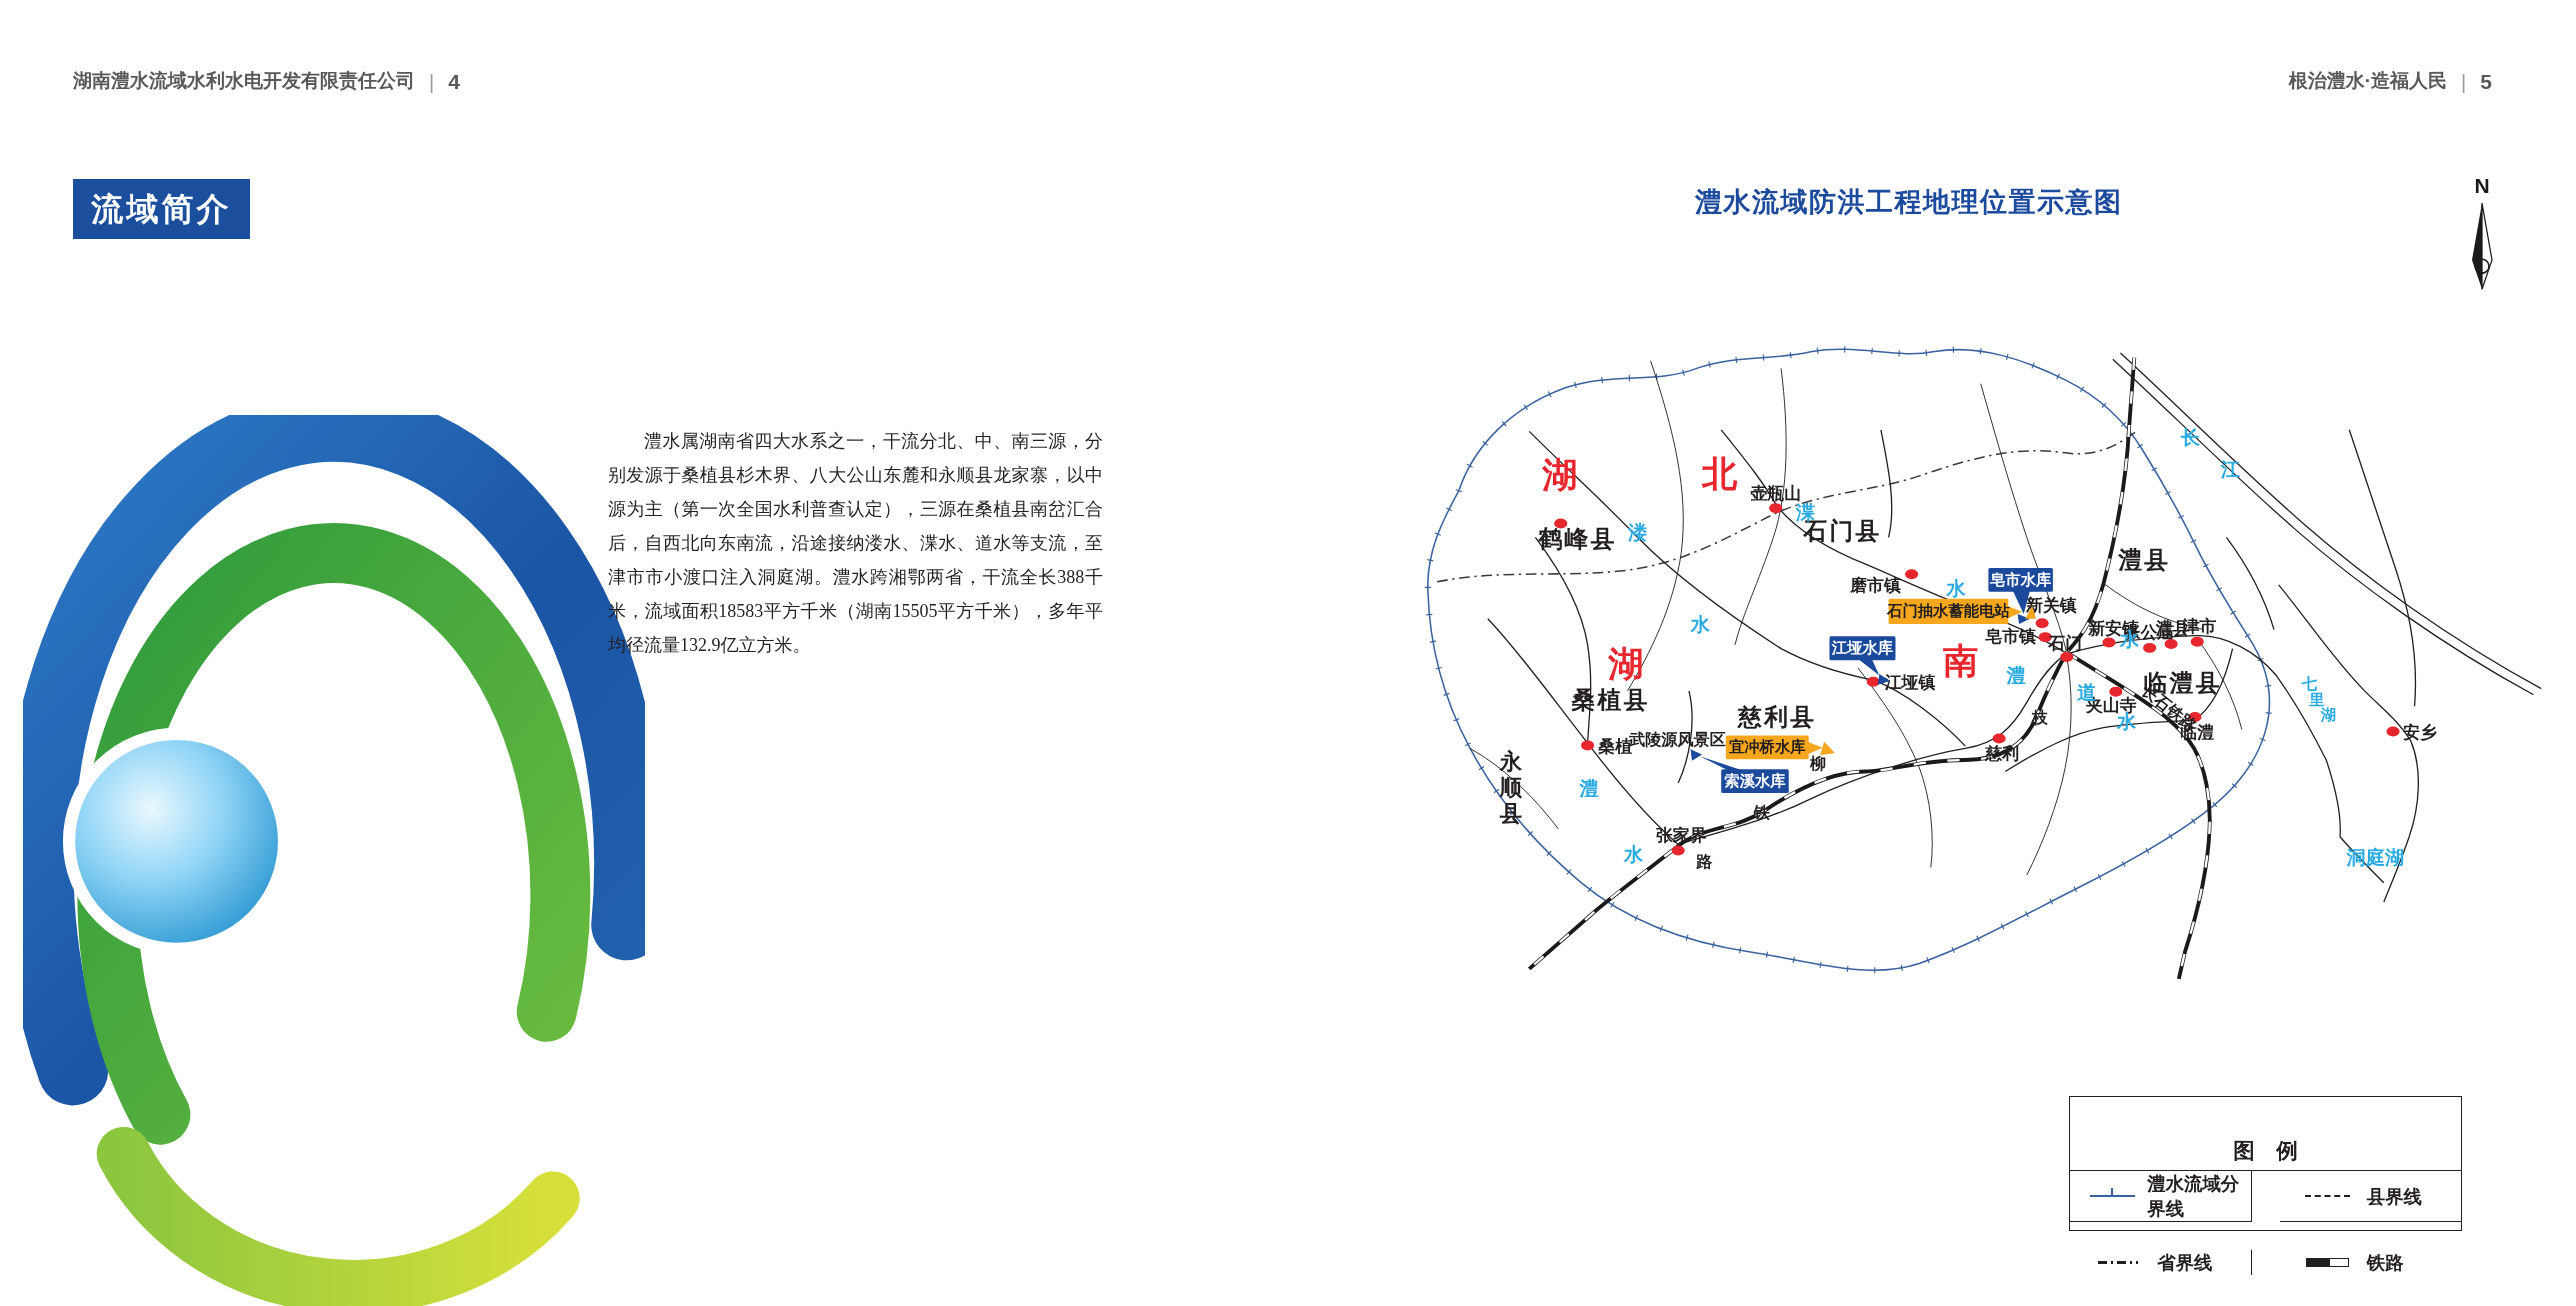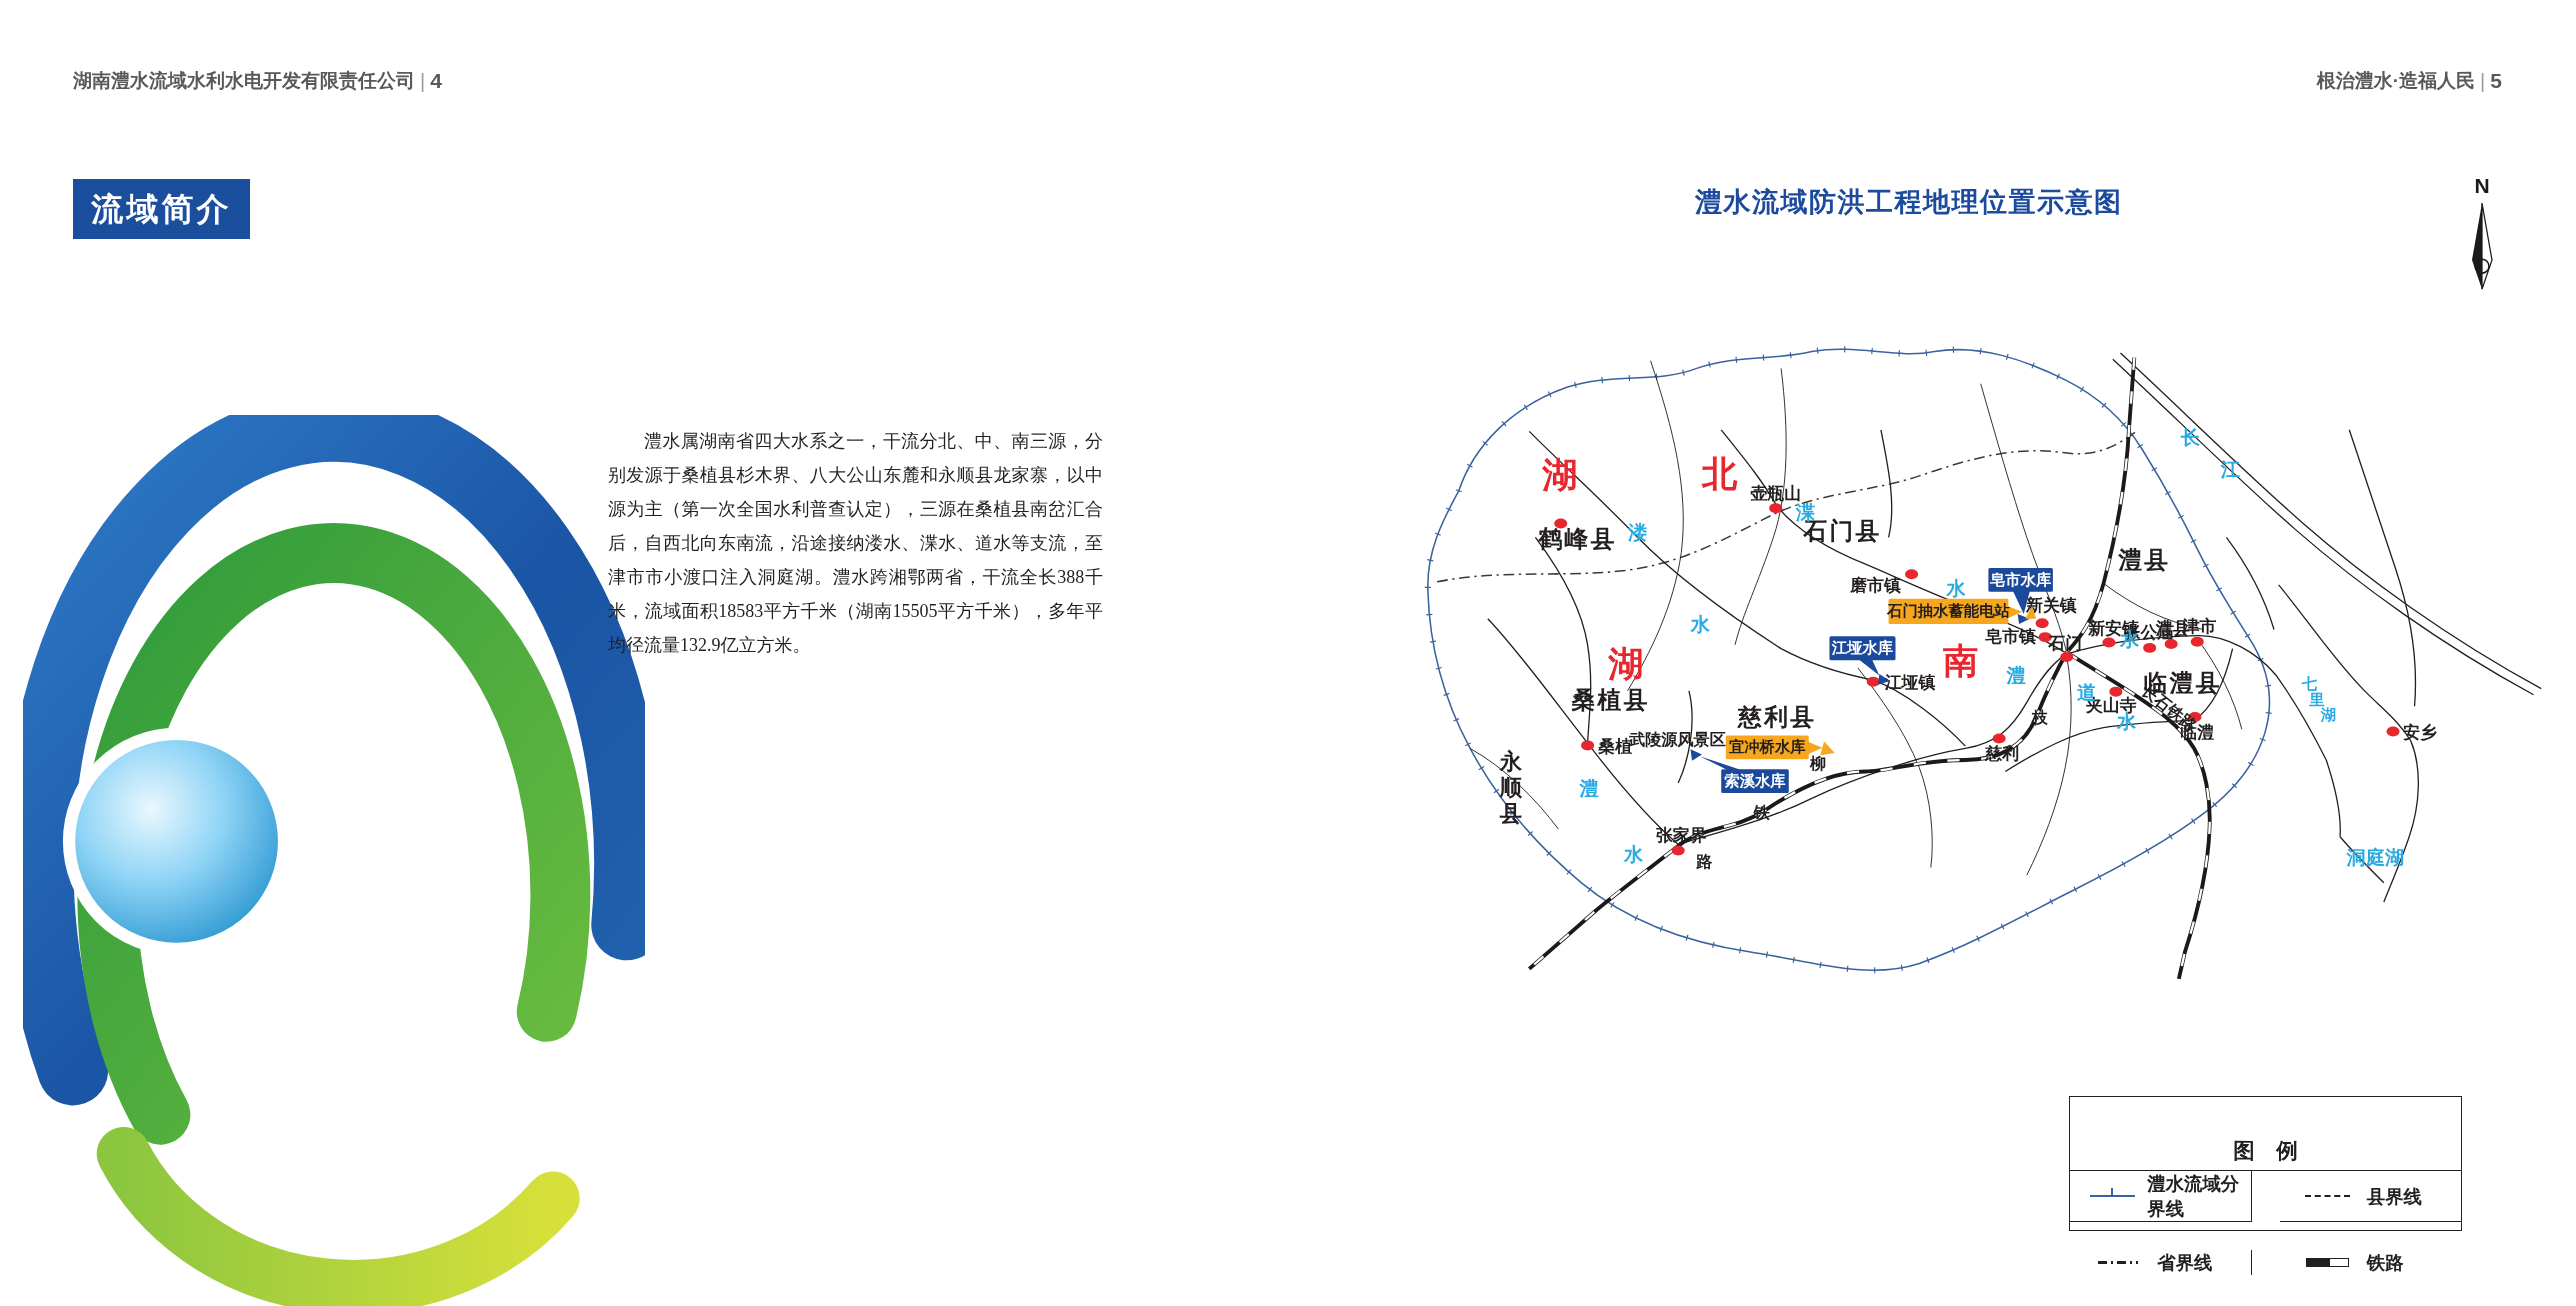--- a/index.html
+++ b/index.html
@@ -1,22 +1,22 @@
 <!DOCTYPE html>
 <html style="font-size:12.3px"><head>
 <meta charset="utf-8">
 <style>
   html,body{margin:0;padding:0;background:#e8e8e8;}
   .spread{position:relative;width:2576px;height:1306px;background:#ffffff;overflow:hidden;
           font-family:"Liberation Sans",sans-serif;}
   
   .hdr{position:absolute;top:68px;font-size:19px;font-weight:700;color:#58595b;
-       display:flex;align-items:center;gap:5px;}
+       display:flex;align-items:flex-end;gap:14px;}
   .hdr-left{left:73px;}
-  .hdr-right{right:74px;}
+  .hdr-right{right:84px;}
   .hdr .sep{font-weight:400;color:#9a9b9d;font-size:20px;}
   .hdr .pg{font-size:21px;}
   
   .badge{position:absolute;left:73px;top:179px;width:177px;height:60px;background:#1b4f9d;
          color:#fff;font-size:32px;font-weight:700;text-align:center;line-height:60px;
          letter-spacing:3.1px;}
   .bodytext{position:absolute;left:608px;top:424px;width:495px;color:#231f20;
             font-family:"Liberation Serif",serif;font-weight:400;font-size:18px;
             line-height:34px;text-align:justify;}
   .bodytext p{margin:0 0 26px 0;text-indent:2em;}

